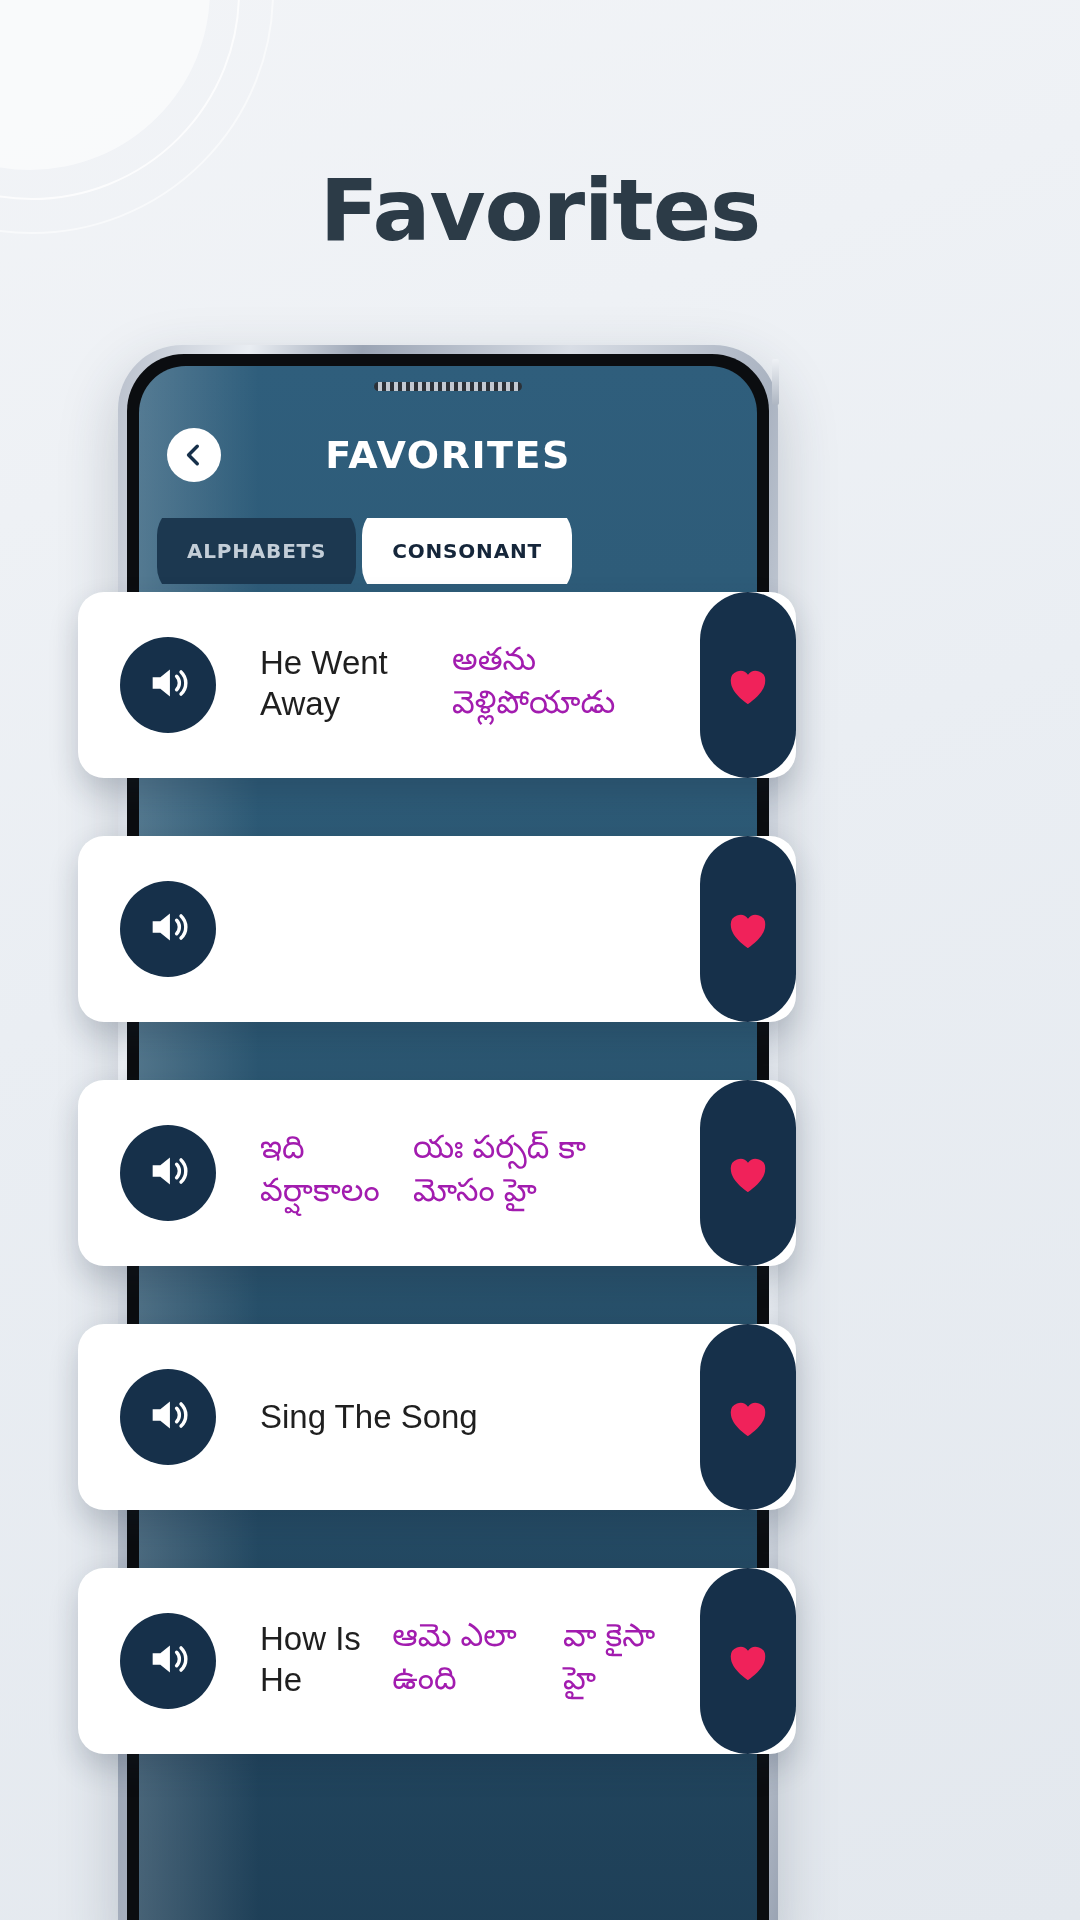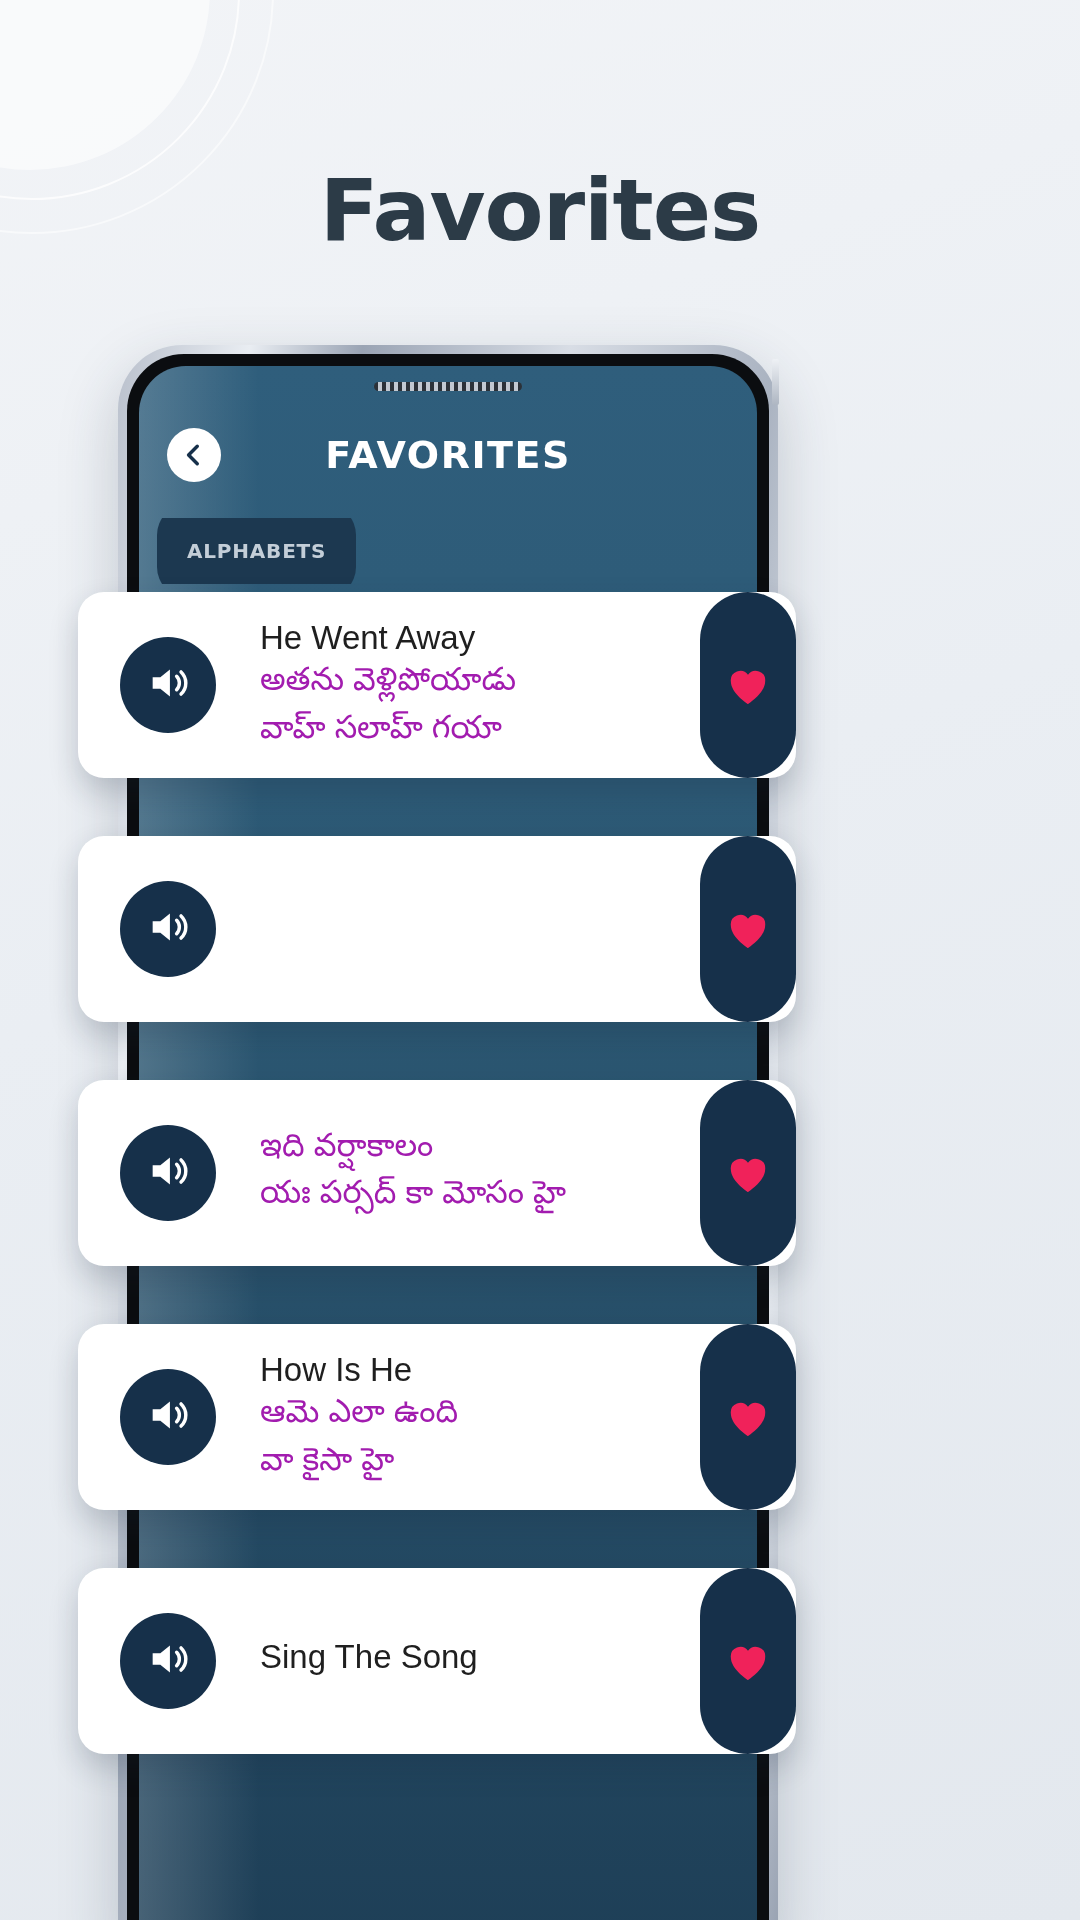--- a/index.html
+++ b/index.html
@@ -107,21 +107,21 @@
     background:#ffffff;border-radius:26px;
     box-shadow:0 14px 30px rgba(25,40,60,.20);
     display:flex;align-items:center;
   }
   .speaker-btn{
     position:absolute;left:42px;top:50%;transform:translateY(-50%);
     width:96px;height:96px;border-radius:50%;background:#16304a;
     display:flex;align-items:center;justify-content:center;cursor:pointer;
   }
   .card-text{
-    margin-left:182px;margin-right:120px;display:flex;flex-direction:column;
+    margin-left:182px;margin-right:120px;display:flex;
     justify-content:center;gap:4px;
   }
   .card-en{
     font-size:33px;color:#1f1f1f;font-weight:400;line-height:1.25;
     font-family:"Liberation Sans","DejaVu Sans",sans-serif;
   }
   .card-te,.card-tr{
     font-size:32px;color:#a21caf;line-height:1.35;
     font-family:"Noto Sans Telugu","DejaVu Sans",sans-serif;
   }
@@ -159,41 +159,43 @@
           </svg>
         </span>
       </div>
       <div class="appbar-title">FAVORITES</div>
     </div>
 
     <div class="tabs">
       <div class="tab">
         <span>ALPHABETS</span>
       </div>
+      <div class="tab active">
+        <span>CONSONANT</span>
+      </div>
 
     </div>
   </div>
 </div>
 
 <div class="list" style="position:absolute;left:78px;top:592px;width:718px;height:1330px;">
 
   <div class="card">
     <div class="speaker-btn">
       <span>
         <svg width="46" height="46" viewBox="0 0 24 24" fill="#ffffff">
           <path d="M4 9v6h4l5 4V5L8 9H4z"></path>
           <path d="M16.5 8.5a5 5 0 0 1 0 7" fill="none" stroke="#ffffff" stroke-width="1.8" stroke-linecap="round"></path>
           <path d="M18.8 6.2a8 8 0 0 1 0 11.6" fill="none" stroke="#ffffff" stroke-width="1.8" stroke-linecap="round"></path>
         </svg>
       </span>
     </div>
     <div class="card-text">
       <div class="card-en">He Went Away</div>
       <div class="card-te">అతను వెళ్లిపోయాడు</div>
-      <div class="card-tr">వాహ్ సలాహ్ గయా</div>
     </div>
     <div class="fav-btn">
       <span>
         <svg width="46" height="42" viewBox="0 0 24 22" fill="#f0225a">
           <path d="M12 21s-9-5.7-9-12A5 5 0 0 1 12 5.6 5 5 0 0 1 21 9c0 6.3-9 12-9 12z"></path>
         </svg>
       </span>
     </div>
   </div>
 
@@ -222,20 +224,44 @@
         <svg width="46" height="46" viewBox="0 0 24 24" fill="#ffffff">
           <path d="M4 9v6h4l5 4V5L8 9H4z"></path>
           <path d="M16.5 8.5a5 5 0 0 1 0 7" fill="none" stroke="#ffffff" stroke-width="1.8" stroke-linecap="round"></path>
           <path d="M18.8 6.2a8 8 0 0 1 0 11.6" fill="none" stroke="#ffffff" stroke-width="1.8" stroke-linecap="round"></path>
         </svg>
       </span>
     </div>
     <div class="card-text">
       <div class="card-te">ఇది వర్షాకాలం</div>
       <div class="card-tr">యః పర్సద్ కా మోసం హై</div>
+    </div>
+    <div class="fav-btn">
+      <span>
+        <svg width="46" height="42" viewBox="0 0 24 22" fill="#f0225a">
+          <path d="M12 21s-9-5.7-9-12A5 5 0 0 1 12 5.6 5 5 0 0 1 21 9c0 6.3-9 12-9 12z"></path>
+        </svg>
+      </span>
+    </div>
+  </div>
+
+  <div class="card">
+    <div class="speaker-btn">
+      <span>
+        <svg width="46" height="46" viewBox="0 0 24 24" fill="#ffffff">
+          <path d="M4 9v6h4l5 4V5L8 9H4z"></path>
+          <path d="M16.5 8.5a5 5 0 0 1 0 7" fill="none" stroke="#ffffff" stroke-width="1.8" stroke-linecap="round"></path>
+          <path d="M18.8 6.2a8 8 0 0 1 0 11.6" fill="none" stroke="#ffffff" stroke-width="1.8" stroke-linecap="round"></path>
+        </svg>
+      </span>
+    </div>
+    <div class="card-text">
+      <div class="card-en">Sing The Song</div>
+      <div class="card-te"></div>
+      <div class="card-tr"></div>
     </div>
     <div class="fav-btn">
       <span>
         <svg width="46" height="42" viewBox="0 0 24 22" fill="#f0225a">
           <path d="M12 21s-9-5.7-9-12A5 5 0 0 1 12 5.6 5 5 0 0 1 21 9c0 6.3-9 12-9 12z"></path>
         </svg>
       </span>
     </div>
   </div>
 
@@ -256,37 +282,13 @@
     </div>
     <div class="fav-btn">
       <span>
         <svg width="46" height="42" viewBox="0 0 24 22" fill="#f0225a">
           <path d="M12 21s-9-5.7-9-12A5 5 0 0 1 12 5.6 5 5 0 0 1 21 9c0 6.3-9 12-9 12z"></path>
         </svg>
       </span>
     </div>
   </div>
 
-  <div class="card">
-    <div class="speaker-btn">
-      <span>
-        <svg width="46" height="46" viewBox="0 0 24 24" fill="#ffffff">
-          <path d="M4 9v6h4l5 4V5L8 9H4z"></path>
-          <path d="M16.5 8.5a5 5 0 0 1 0 7" fill="none" stroke="#ffffff" stroke-width="1.8" stroke-linecap="round"></path>
-          <path d="M18.8 6.2a8 8 0 0 1 0 11.6" fill="none" stroke="#ffffff" stroke-width="1.8" stroke-linecap="round"></path>
-        </svg>
-      </span>
-    </div>
-    <div class="card-text">
-      <div class="card-en">Sing The Song</div>
-      <div class="card-te"></div>
-      <div class="card-tr"></div>
-    </div>
-    <div class="fav-btn">
-      <span>
-        <svg width="46" height="42" viewBox="0 0 24 22" fill="#f0225a">
-          <path d="M12 21s-9-5.7-9-12A5 5 0 0 1 12 5.6 5 5 0 0 1 21 9c0 6.3-9 12-9 12z"></path>
-        </svg>
-      </span>
-    </div>
-  </div>
-
 </div>
 
 </body></html>

